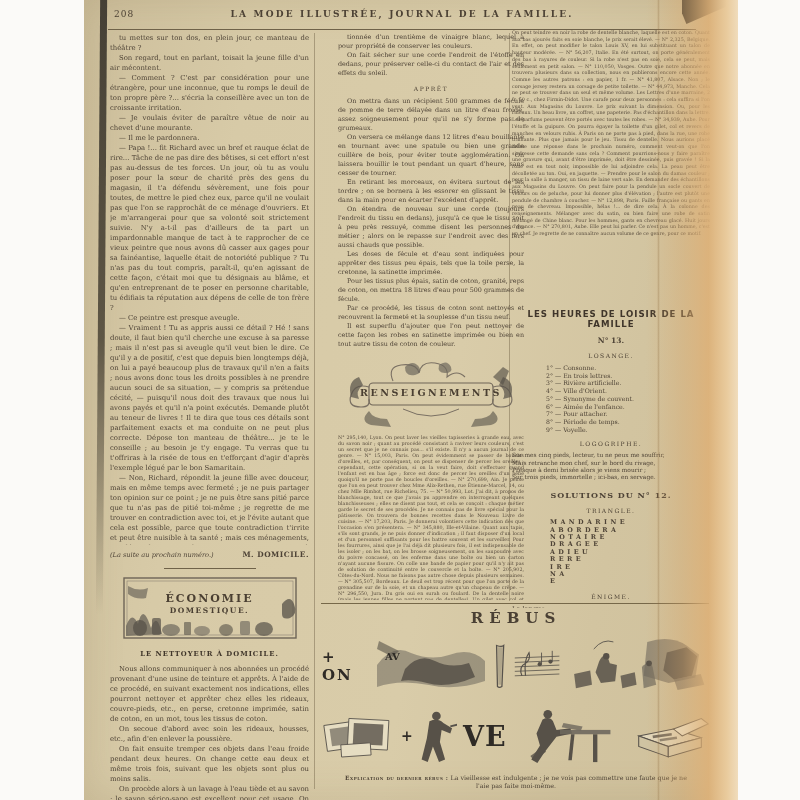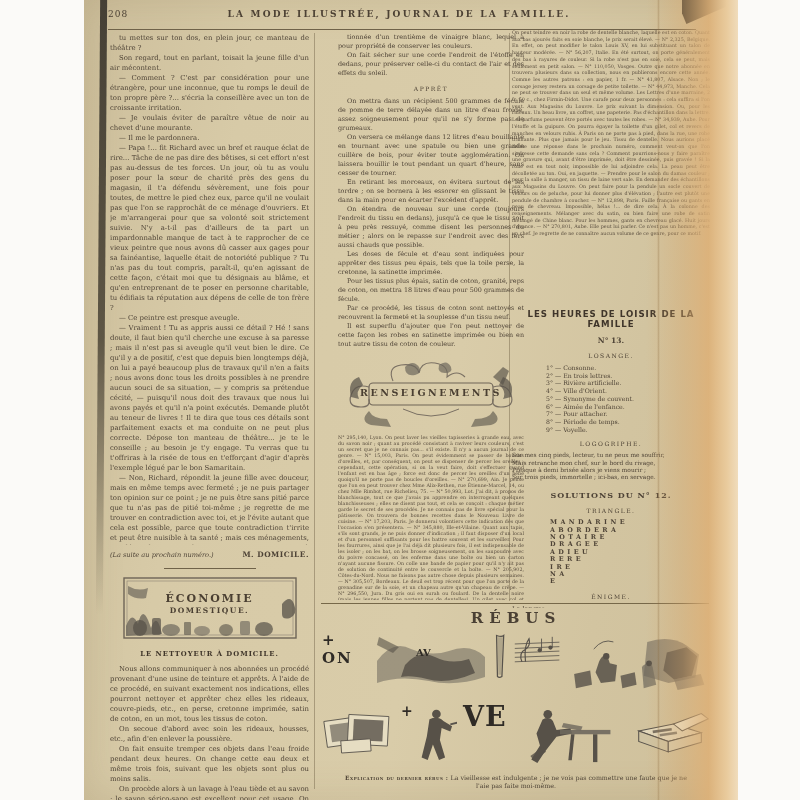--- a/index.html
+++ b/index.html
@@ -25,21 +25,21 @@
     opacity:.9;
   }
   .edge-tan{
     position:absolute;right:0;top:0;width:92px;height:100%;z-index:6;pointer-events:none;
     background:linear-gradient(to right,rgba(217,166,104,0) 0%,rgba(217,166,104,.38) 40%,rgba(222,176,118,.85) 68%,#e9cb9d 88%,#f0dcbc 100%);
   }
   .fold-line{
     position:absolute;right:78px;top:0;width:3px;height:100%;z-index:6;pointer-events:none;
     background:linear-gradient(to right,rgba(120,90,50,0),rgba(120,90,50,.25),rgba(120,90,50,0));
   }
-  .header{position:absolute;left:16px;right:40px;top:9px;height:16px;color:#4c4134;}
+  .header{position:absolute;left:22px;right:40px;top:9px;height:16px;color:#4c4134;}
   .pagenum{position:absolute;left:8px;top:0;font-size:9px;letter-spacing:1px;}
   .jtitle{position:absolute;left:0;right:0;top:0;text-align:center;font-size:9px;font-weight:700;letter-spacing:2.2px;}
   .head-rule{position:absolute;left:24px;right:42px;top:29px;border-top:1.2px solid #6f6249;}
 
   .col{position:absolute;top:33px;color:#4e4336;}
   .col-left{left:26px;width:199px;}
   .col-mid{left:254px;width:186px;height:567px;overflow:hidden;}
   .col-right{left:428px;width:198px;top:30px;height:578px;overflow:hidden;z-index:1;}
   .vsep1{position:absolute;left:230px;top:33px;width:1px;height:756px;background:rgba(130,115,85,.55);}
   .vsep2{position:absolute;left:425px;top:33px;width:1px;height:568px;background:rgba(130,115,85,.55);}
@@ -69,21 +69,21 @@
   .heures-num{text-align:center;font-size:7.5px;font-weight:700;margin-top:7px;}
   .los-item{font-size:6.2px;line-height:7.7px;margin-left:34px;}
   .verse{font-size:5.9px;line-height:7.2px;}
   .sol-title{text-align:center;font-size:8px;font-weight:700;letter-spacing:1px;margin-top:9px;}
   .tri-row{font-size:6.4px;line-height:7.4px;letter-spacing:3.4px;margin-left:38px;font-weight:600;}
   .answer{font-size:6.6px;margin-top:2px;}
 
   .long-rule{position:absolute;left:237px;top:603px;width:388px;border-top:1px solid #766849;z-index:2;}
   .rebus{position:absolute;left:238px;top:609px;width:388px;z-index:2;color:#4a4034;}
   .rebus-title{text-align:center;font-size:15px;letter-spacing:6px;font-weight:700;}
-  .rebus-row{display:flex;align-items:flex-start;gap:6px;margin-top:4px;}
+  .rebus-row{display:flex;align-items:center;gap:6px;margin-top:4px;}
   .rebus-row2{margin-top:2px;}
   .r-text{font-weight:700;color:#2f2b26;}
   .plus-on{font-size:15px;letter-spacing:2px;}
   .ve{font-size:27px;font-weight:900;letter-spacing:1px;line-height:1;}
   .plus2{font-size:14px;}
   .caption{margin-top:5px;text-align:center;font-size:6.3px;line-height:8px;color:#4e4336;}
   .caption .lbl{font-variant:small-caps;font-weight:700;letter-spacing:.5px;font-size:5.8px;}
   svg .ink{fill:#575148;}
   svg .ink2{fill:#6e685d;}
 </style>
@@ -243,21 +243,21 @@
     <div class="rebus-title">RÉBUS</div>
 
     <div class="rebus-row">
       <span class="r-text plus-on">+ ON</span>
       <span style="position:relative;display:inline-block;">
         <svg width="112" height="58" viewBox="0 0 112 58">
           <path class="ink2" d="M2 30 q16 -22 34 -12 q20 8 38 2 q22 -8 36 6 l0 20 q-30 10 -56 4 q-30 -6 -52 2 z" opacity=".55"></path>
           <path class="ink" d="M30 34 q14 -16 30 -8 q16 8 34 2 l6 14 q-28 12 -48 6 q-16 -4 -26 -2 z" opacity=".85"></path>
           <path class="ink" d="M4 6 l20 10 -6 6 -16 -8 z" opacity=".6"></path>
         </svg>
-        <span class="r-text" style="position:absolute;left:10px;top:16px;font-size:10px;margin-left:31px;">AV</span>
+        <span class="r-text" style="position:absolute;left:10px;top:16px;font-size:10px;">AV</span>
       </span>
       <svg width="16" height="50" viewBox="0 0 16 50">
         <path fill="none" stroke="#57524b" stroke-width="1.4" d="M4 2 q6 2 8 0 l-2 46 q-3 2 -5 0 z"></path>
         <path class="ink2" d="M5 4 l6 0 -2 42 -3 0 z" opacity=".35"></path>
       </svg>
       <svg width="54" height="42" viewBox="0 0 54 42">
         <g stroke="#57524b" stroke-width=".9">
           <line x1="2" y1="12" x2="52" y2="10"></line>
             <line x1="2" y1="17" x2="52" y2="15"></line>
           <line x1="2" y1="22" x2="52" y2="20"></line>

